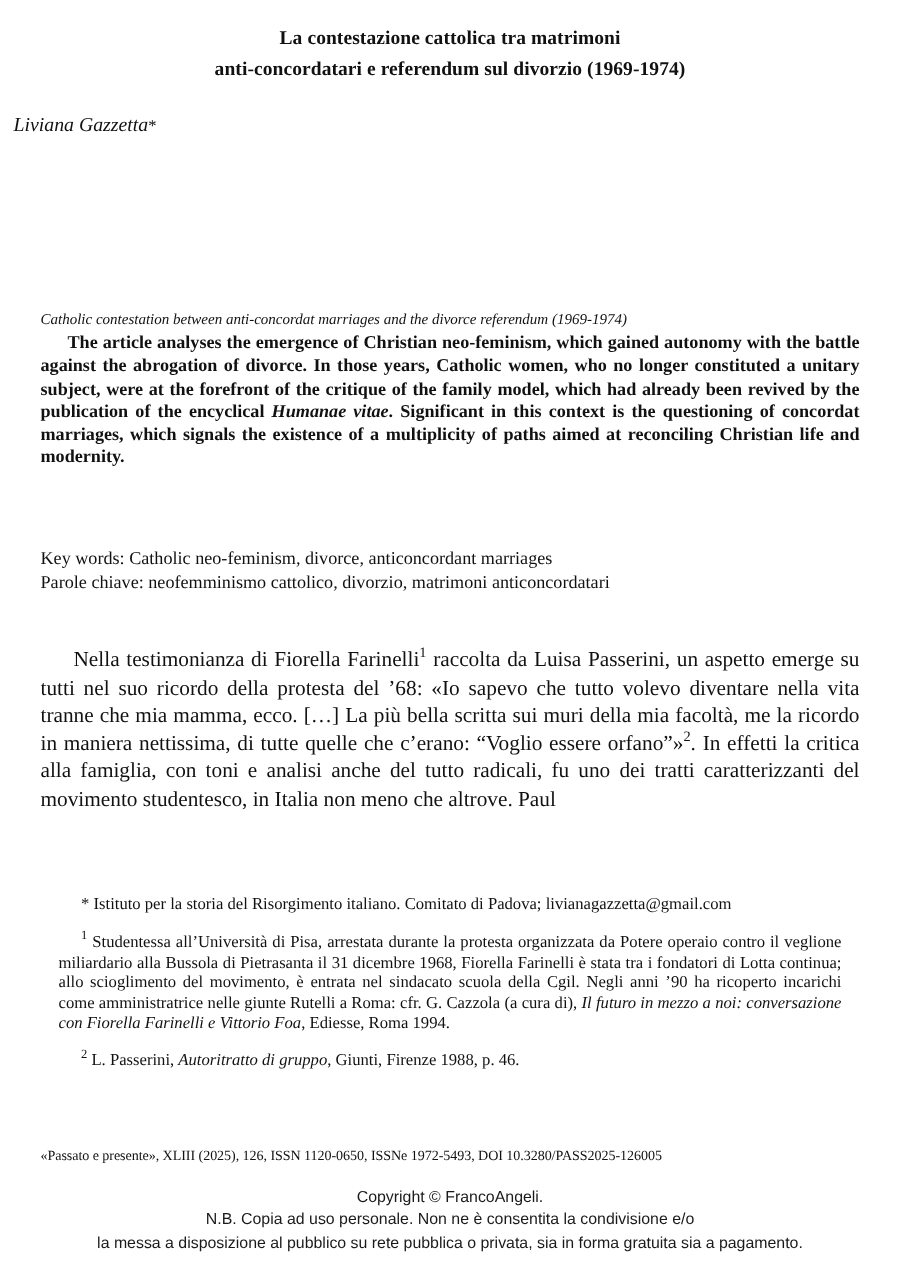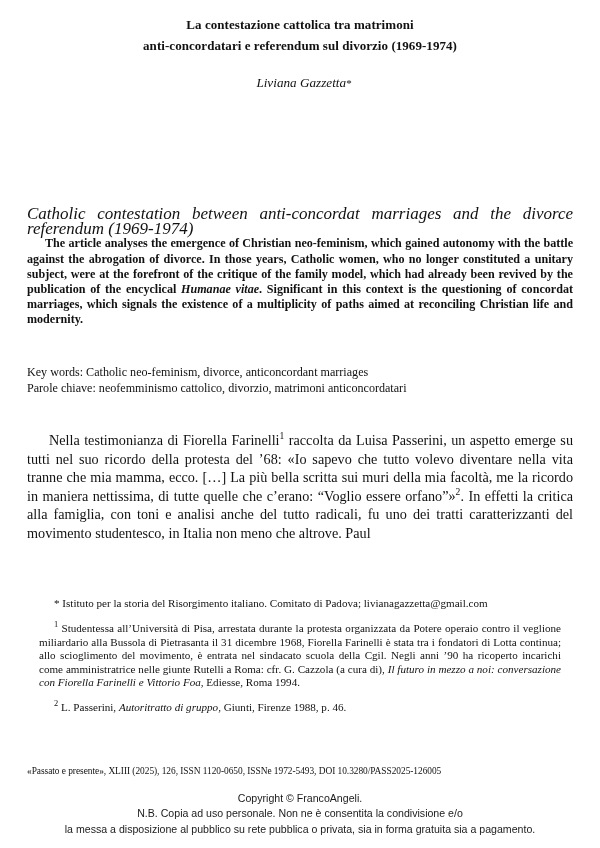--- a/index.html
+++ b/index.html
@@ -35,44 +35,43 @@
   .title-line {
     font-size: 13px;
     font-weight: bold;
     line-height: 21px;
     letter-spacing: 0.05px;
     text-align: center;
   }
 
   .author {
     position: absolute;
-    left: 31px;
+    left: 9px;
     top: 74px;
     width: 546px;
-    text-align: center;
     font-style: italic;
     font-size: 13.2px;
     line-height: 18px;
   }
   .author sup {
     font-size: 11px;
     vertical-align: baseline;
     font-style: normal;
   }
 
   
   .abstract-block {
     position: absolute;
     left: 27px;
     top: 206px;
     width: 546px;
   }
   .abstract-title {
     font-style: italic;
-    font-size: 17px;
+    font-size: 10px;
     line-height: 15.2px;
     text-align: justify;
     text-align-last: left;
     margin: 0 0 0 0;
   }
   .abstract-body {
     font-size: 12.1px;
     line-height: 15.2px;
     text-align: justify;
     text-align-last: left;

